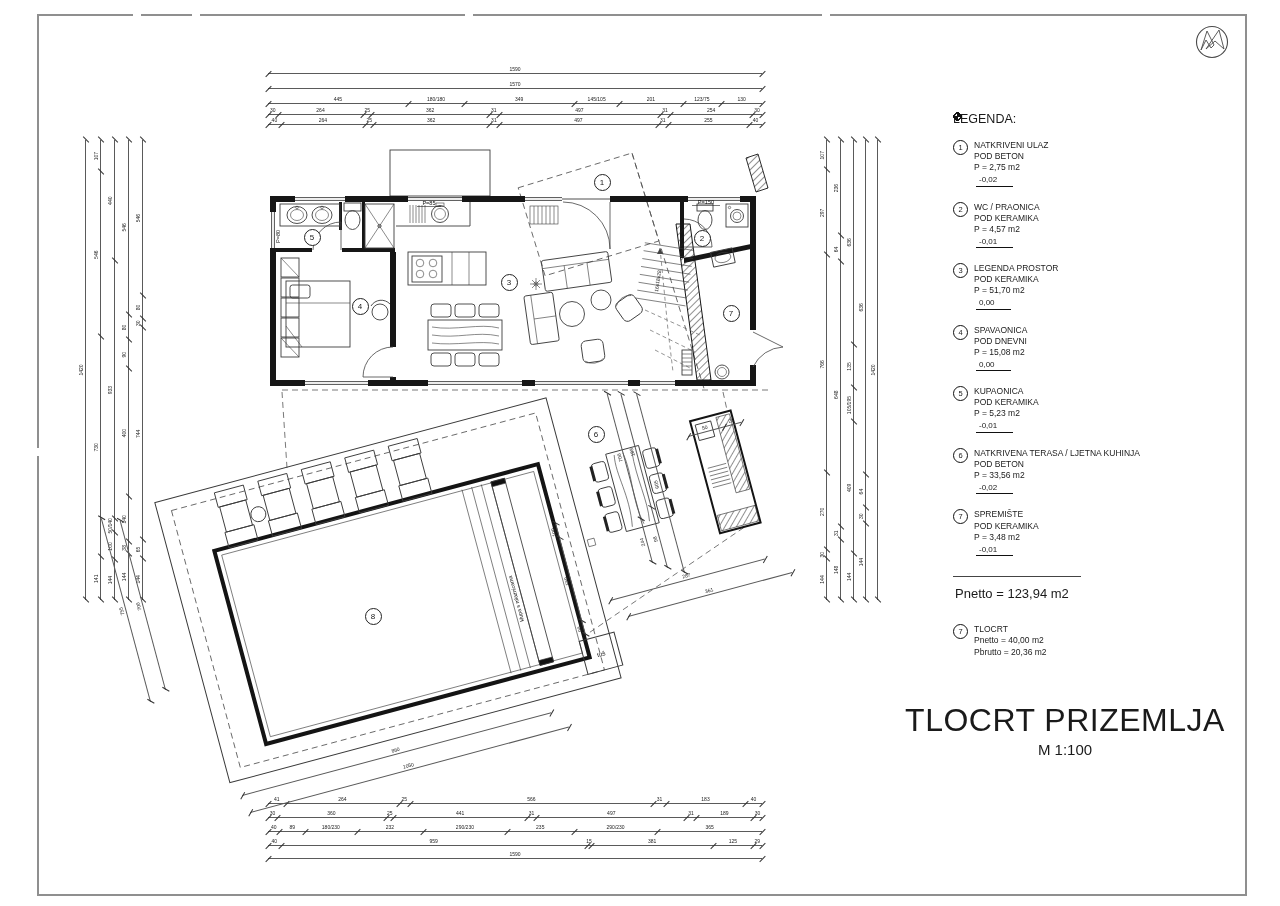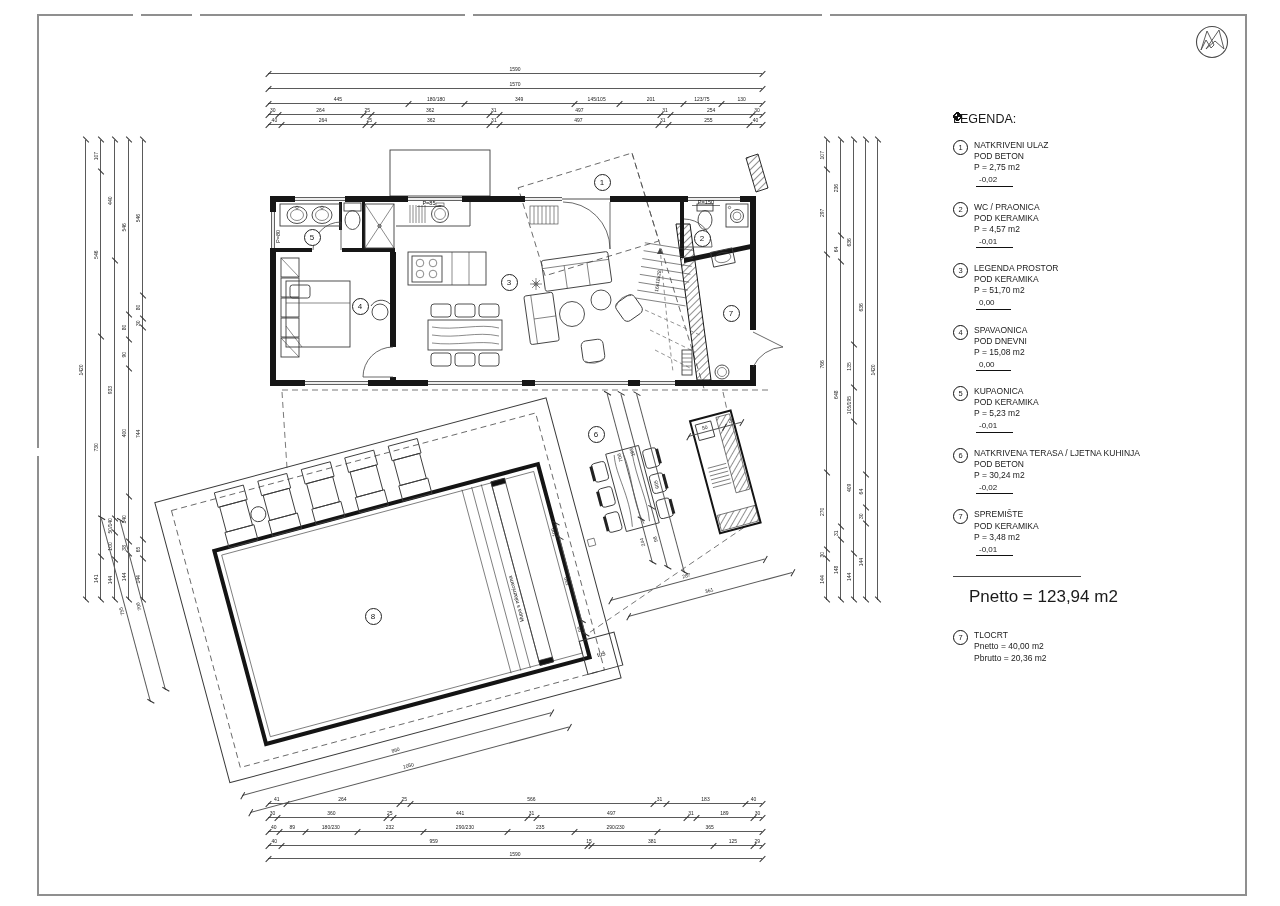--- a/index.html
+++ b/index.html
@@ -20,21 +20,21 @@
   .lg-head{font-size:12.5px;margin-bottom:14px;}
   .lg-item{display:flex;margin-bottom:9px;}
   .lg-num{flex:0 0 13px;width:13px;height:13px;border:1px solid #111;border-radius:50%;
     font-size:7.5px;line-height:13px;text-align:center;margin-right:6px;}
   .lg-body{font-size:8.5px;line-height:1.3;}
   .lg-level{display:inline-flex;align-items:flex-end;border-bottom:1.1px solid #111;
     padding:0 16px 0 0;margin:2px 0 0 2px;}
   .lvl-icon{margin:0 3px -4px 0;}
   .lvl-val{font-size:8px;}
   .lg-rule{width:128px;border-top:1.6px solid #444;margin:14px 0 8px 0;}
-  .lg-tot{font-size:17px;line-height:1.45;margin-left:16px;}
+  .lg-tot{font-size:13px;line-height:1.45;margin-left:2px;}
   .lg-pool{display:flex;margin-top:20px;}
   .lg-pool .lg-body{font-size:8.5px;line-height:1.35;}
   
   .titleblock{position:absolute;left:905px;top:702px;width:320px;text-align:center;}
   .t-main{font-size:32px;letter-spacing:0.5px;white-space:nowrap;}
   .t-scale{font-size:15px;margin-top:2px;}
   svg{position:absolute;left:0;top:0;}
   .wall{fill:#161616;stroke:none;}
   .thin{fill:none;stroke:#3c3c3c;stroke-width:0.9;}
   .thin2{fill:none;stroke:#3c3c3c;stroke-width:0.6;}
@@ -825,21 +825,21 @@
               <span class="lvl-val">-0,01</span>
             </div>
           </div>
         </div>
 
         <div class="lg-item">
           <div class="lg-num">6</div>
           <div class="lg-body">
             <div>NATKRIVENA TERASA / LJETNA KUHINJA</div>
             <div>POD BETON</div>
-            <div>P = 30,24 m2</div>
+            <div>P = 33,56 m2</div>
             <div class="lg-level">
               <span class="lvl-icon">
                 <svg width="9" height="9" viewBox="0 0 9 9">
                   <path d="M4.5 0 L9 4.5 L4.5 9 L0 4.5 Z" fill="none" stroke="#111" stroke-width="0.8"></path>
                   <path d="M4.5 0 L9 4.5 L4.5 4.5 Z" fill="#111"></path>
                   <path d="M4.5 9 L0 4.5 L4.5 4.5 Z" fill="#111"></path>
                 </svg>
               </span>
               <span class="lvl-val">-0,02</span>
             </div>
@@ -872,14 +872,18 @@
     <div class="lg-pool">
       <div class="lg-num">7</div>
       <div class="lg-body">
         <div>TLOCRT</div>
         <div>Pnetto = 40,00 m2</div>
         <div>Pbrutto = 20,36 m2</div>
       </div>
     </div>
   </div>
 
+  <div class="titleblock">
+    <div class="t-main">TLOCRT PRIZEMLJA</div>
+    <div class="t-scale">M 1:100</div>
+  </div>
 
 </div>
 
 </body></html>

